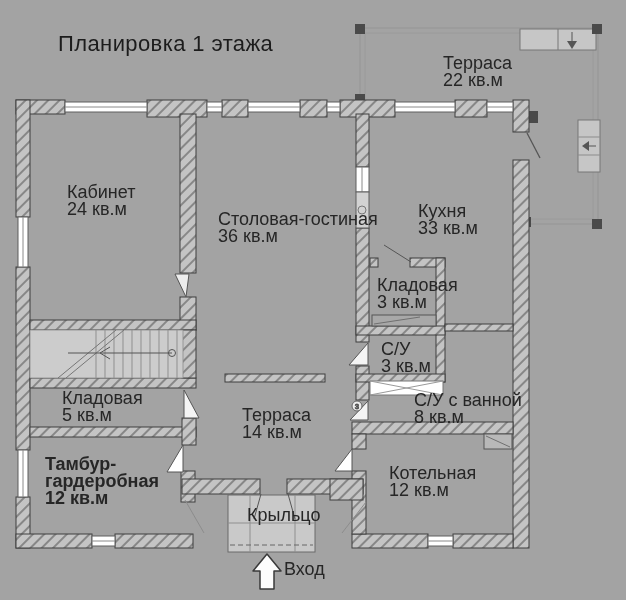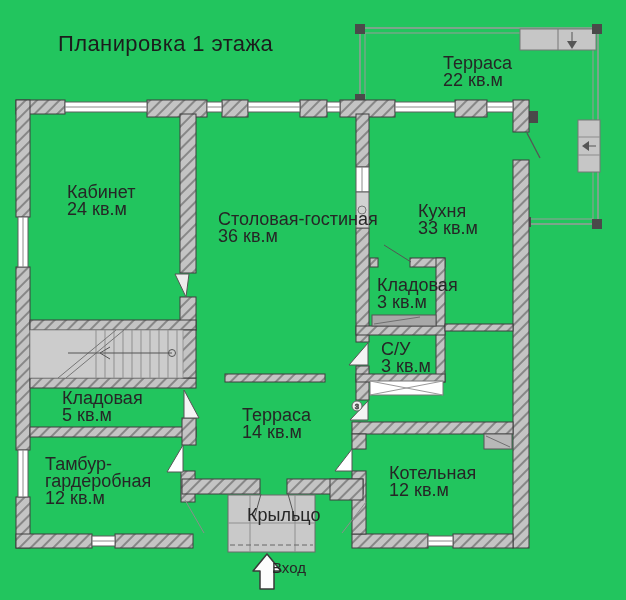--- a/index.html
+++ b/index.html
@@ -1,31 +1,31 @@
 <!DOCTYPE html>
 <html><head>
 <meta charset="utf-8">
 <style>
   html,body{margin:0;padding:0;background:#ffffff;}
   .stage{
-    position:relative;width:626px;height:600px;background:#22c55e;
+    position:relative;width:626px;height:600px;background:#a3a3a3;
     font-family:"Liberation Sans",sans-serif;overflow:hidden;
   }
   .stage svg{position:absolute;left:0;top:0;}
   .title{
     position:absolute;left:58px;top:31px;font-size:22px;color:#1c1c1c;
     letter-spacing:.4px;white-space:nowrap;
   }
   .lbl{
     position:absolute;color:#262626;font-size:18px;line-height:17px;
     white-space:nowrap;
   }
   .lbl .ln{display:block;}
-  .lbl.wrap{white-space:normal;width:94px;}
-  .entr{position:absolute;left:272px;top:559px;font-size:15px;color:#262626;}
+  .lbl.wrap{white-space:normal;width:94px;font-weight:bold;}
+  .entr{position:absolute;left:284px;top:559px;font-size:18px;color:#262626;}
 </style>
 </head>
 <body>
 
 <div class="stage">
 
   <svg width="626" height="600" viewBox="0 0 626 600">
     <defs>
       <pattern id="hatch" width="8" height="8" patternUnits="userSpaceOnUse" patternTransform="rotate(45)">
         <rect width="8" height="8" fill="#c4c4c4"></rect>
@@ -228,20 +228,24 @@
   <div class="lbl" style="left:377px;top:277px">
     <span class="ln">Кладовая</span>
     <span class="ln">3 кв.м</span>
   </div>
 
   <div class="lbl" style="left:381px;top:341px">
     <span class="ln">С/У</span>
     <span class="ln">3 кв.м</span>
   </div>
 
+  <div class="lbl" style="left:414px;top:392px">
+    <span class="ln">С/У с ванной</span>
+    <span class="ln">8 кв.м</span>
+  </div>
 
   <div class="lbl" style="left:62px;top:390px">
     <span class="ln">Кладовая</span>
     <span class="ln">5 кв.м</span>
   </div>
 
   <div class="lbl" style="left:242px;top:407px">
     <span class="ln">Терраса</span>
     <span class="ln">14 кв.м</span>
   </div>

